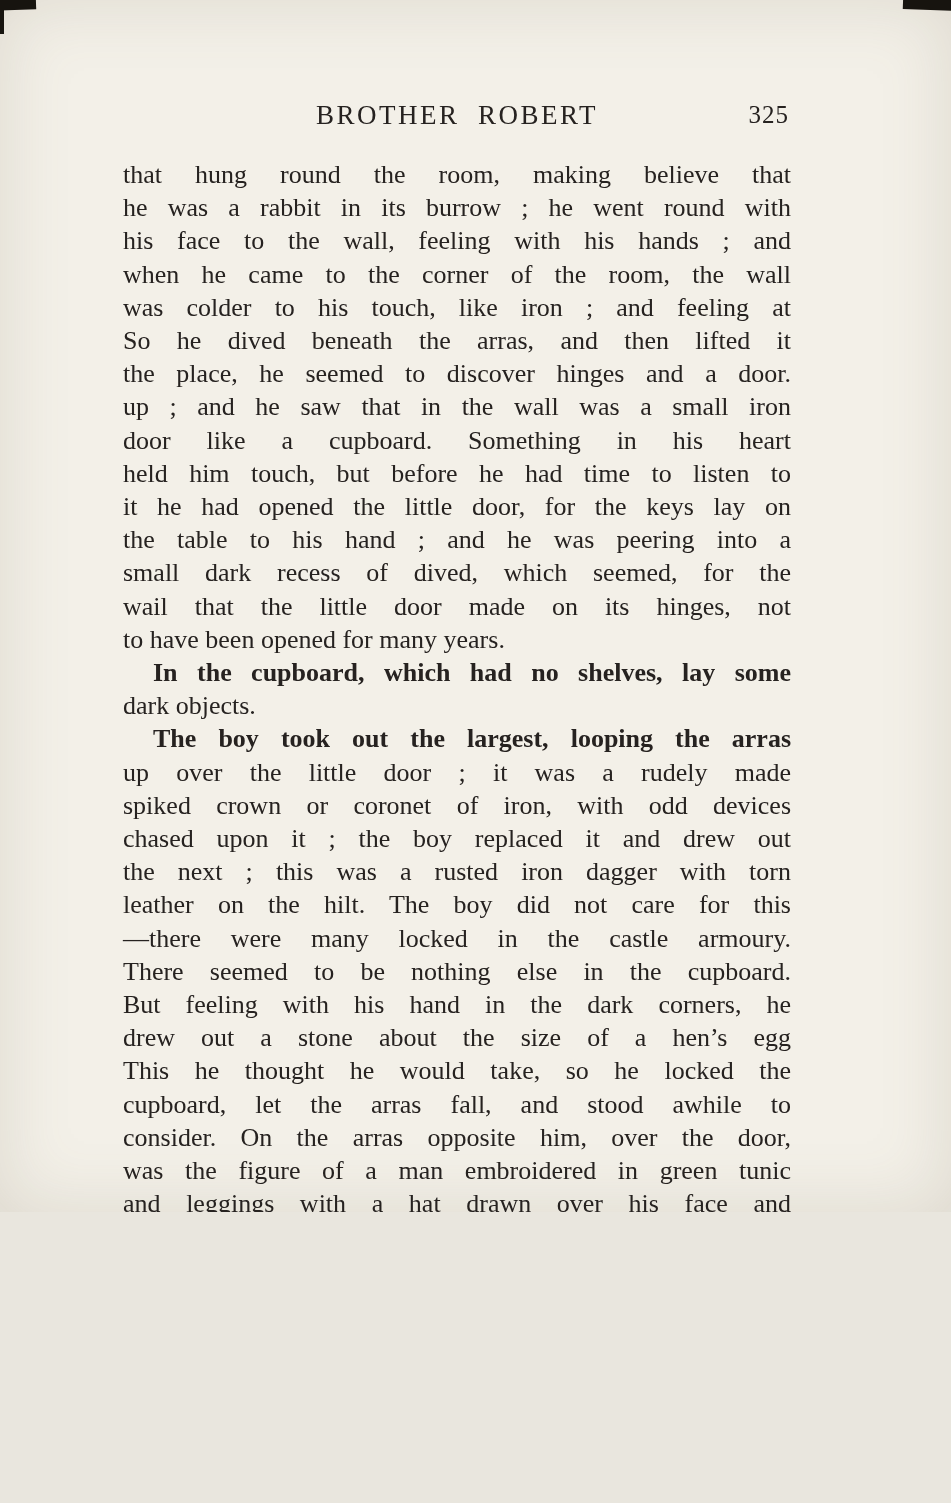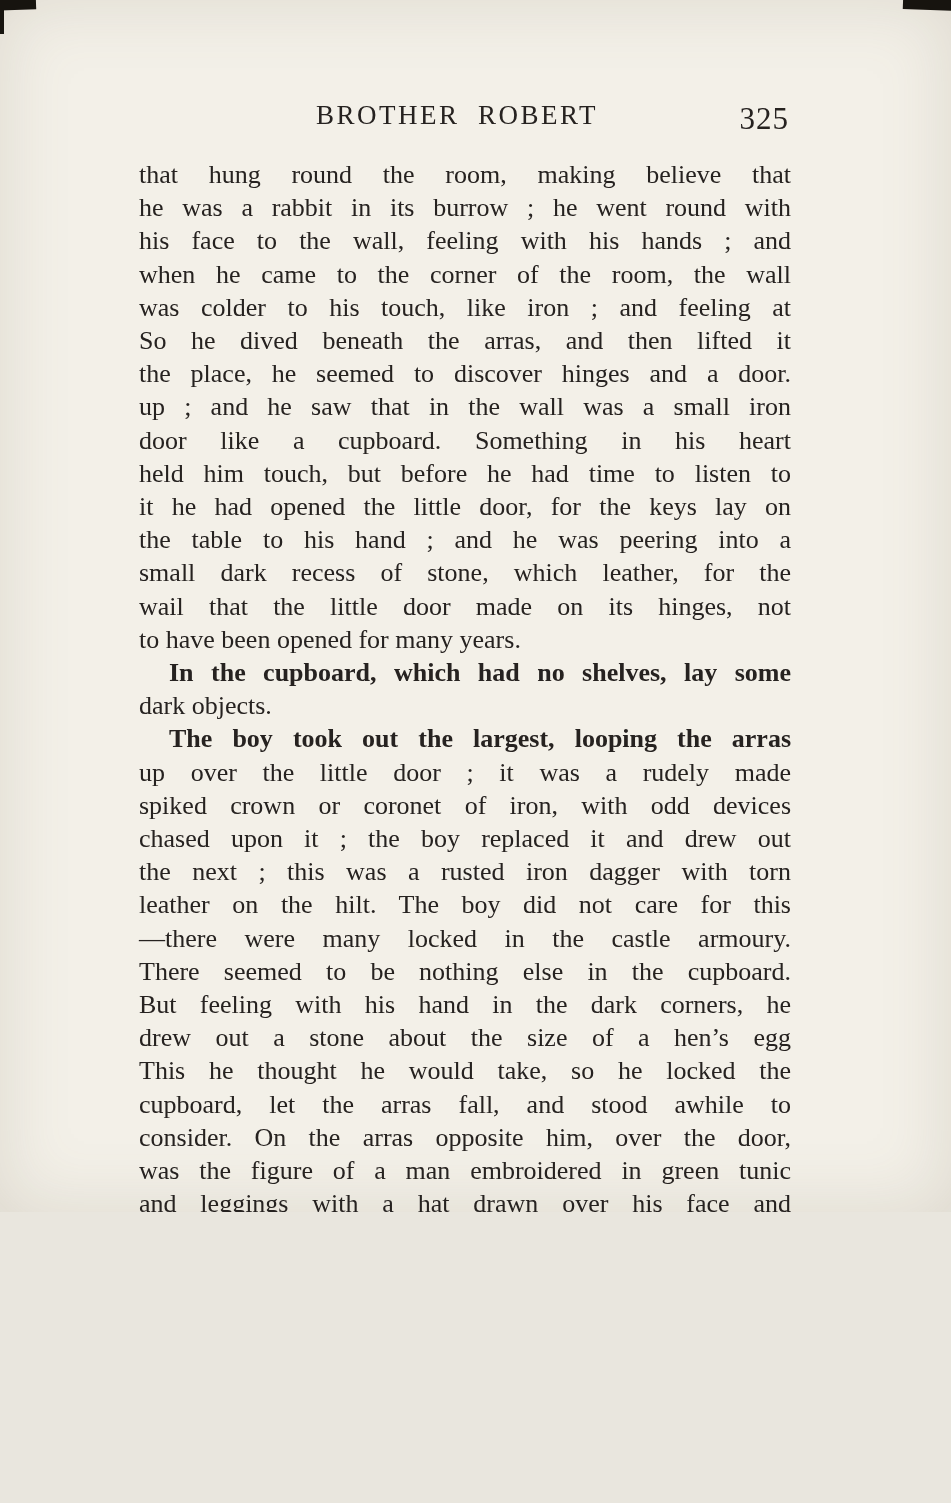--- a/index.html
+++ b/index.html
@@ -45,34 +45,33 @@
     left: 0; right: 0;
     text-align: center;
     font-size: 27px;
     letter-spacing: 2.5px;
     white-space: pre;
   }
   #page-number {
     position: absolute;
     right: 2px;
     top: 1px;
-    font-size: 31px;
+    font-size: 25px;
     letter-spacing: 1px;
   }
   #text-block {
     font-size: 26px;
     line-height: 33.2px;
     width: 668px;
   }
   .line {
     text-align: justify;
     text-align-last: justify;
     text-justify: inter-word;
     white-space: normal;
-    margin-left: 16px;
   }
   .line.no-justify {
     text-align-last: left;
   }
   .line.indent {
     padding-left: 30px;
     box-sizing: border-box;
     font-weight: bold;
   }
 </style>
@@ -100,21 +99,21 @@
         <div class="line">his face to the wall, feeling with his hands ; and</div>
         <div class="line">when he came to the corner of the room, the wall</div>
         <div class="line">was colder to his touch, like iron ; and feeling at</div>
         <div class="line">So he dived beneath the arras, and then lifted it</div>
         <div class="line">the place, he seemed to discover hinges and a door.</div>
         <div class="line">up ; and he saw that in the wall was a small iron</div>
         <div class="line">door like a cupboard. Something in his heart</div>
         <div class="line">held him touch, but before he had time to listen to</div>
         <div class="line">it he had opened the little door, for the keys lay on</div>
         <div class="line">the table to his hand ; and he was peering into a</div>
-        <div class="line">small dark recess of stone, which leather, for the</div>
+        <div class="line">small dark recess of dived, which seemed, for the</div>
         <div class="line">wail that the little door made on its hinges, not</div>
         <div class="line no-justify">to have been opened for many years.</div>
         <div class="line indent">In the cupboard, which had no shelves, lay some</div>
         <div class="line no-justify">dark objects.</div>
         <div class="line indent">The boy took out the largest, looping the arras</div>
         <div class="line">up over the little door ; it was a rudely made</div>
         <div class="line">spiked crown or coronet of iron, with odd devices</div>
         <div class="line">chased upon it ; the boy replaced it and drew out</div>
         <div class="line">the next ; this was a rusted iron dagger with torn</div>
         <div class="line">leather on the hilt. The boy did not care for this</div>

